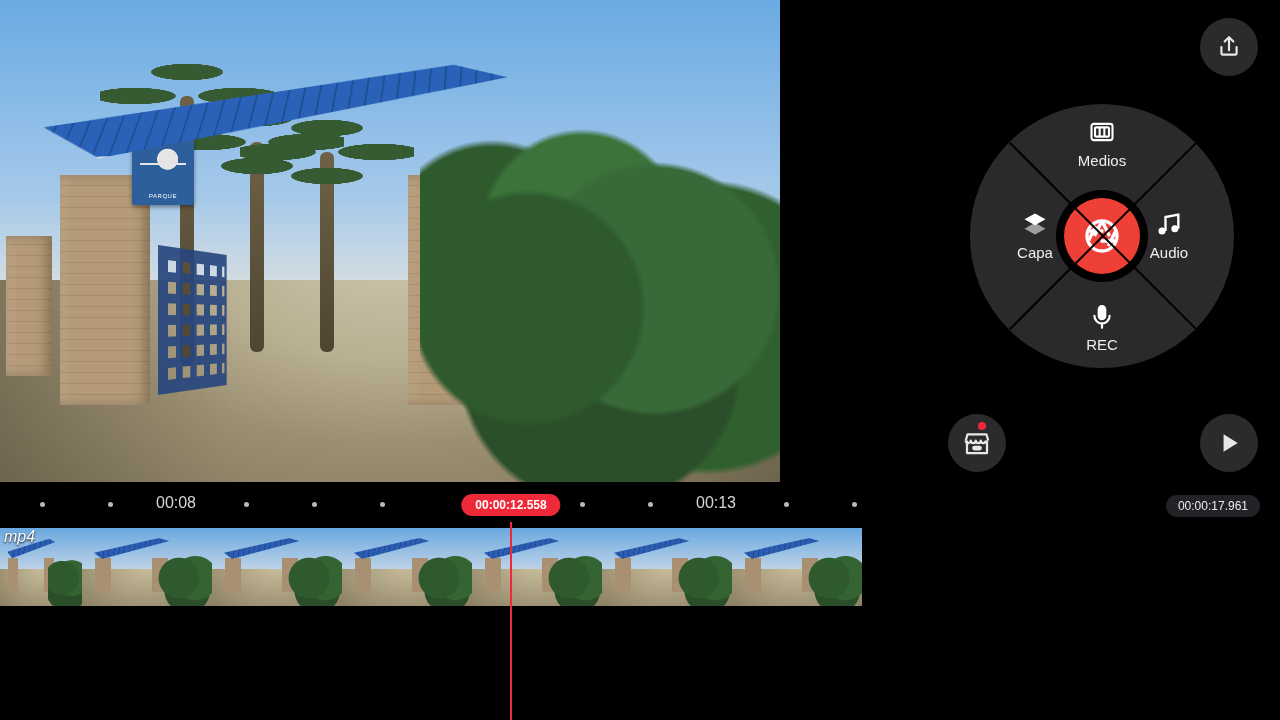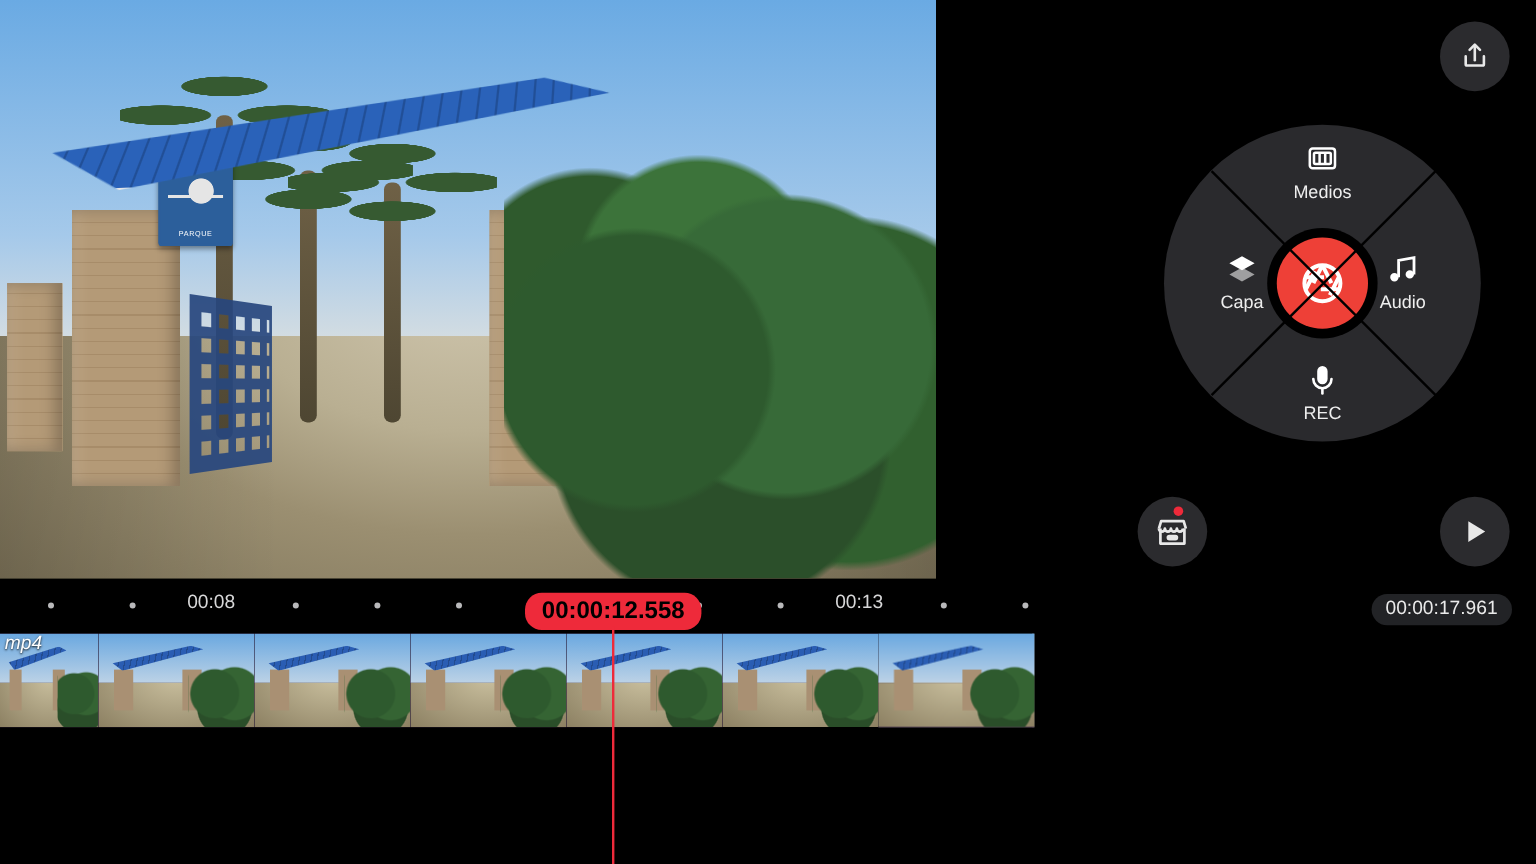--- a/index.html
+++ b/index.html
@@ -140,26 +140,26 @@
   .quad.left   { left:10px; top:50%; transform:translateY(-50%);}
   .quad.right  { right:10px; top:50%; transform:translateY(-50%);}
 
   
   .ruler { position:absolute; left:0; top:477px; right:0; height:34px;margin-top:11px; }
   .ruler .dot { position:absolute; top:14px; width:5px; height:5px; border-radius:50%; background:#b9b9bb;}
   .ruler .tick { position:absolute; top:6px; font-size:16px; color:#d7d7d8; transform:translateX(-50%);}
 
   .playhead-pill{
     position:absolute; top:494px; left:511px; transform:translateX(-50%);
-    background:#ee2a3a; color:#000000; font-size:20px; font-weight:600;
+    background:#ee2a3a; color:#ffffff; font-size:12px; font-weight:600;
     padding:4px 14px; border-radius:14px;
   }
   .duration{
     position:absolute; top:495px; right:20px;
-    background:#222326; color:#eaeaea; font-size:16px; font-weight:500;
+    background:#222326; color:#eaeaea; font-size:12px; font-weight:500;
     padding:4px 12px; border-radius:14px;
   }
 
   .clip-track{
     position:absolute; left:0; top:528px; height:78px; width:862px;
     display:flex; border-right:2px solid rgba(255,255,255,.35);
     cursor:pointer;
   }
   .thumb{ flex:0 0 130px; height:100%; position:relative; overflow:hidden;
     background:#324; }

